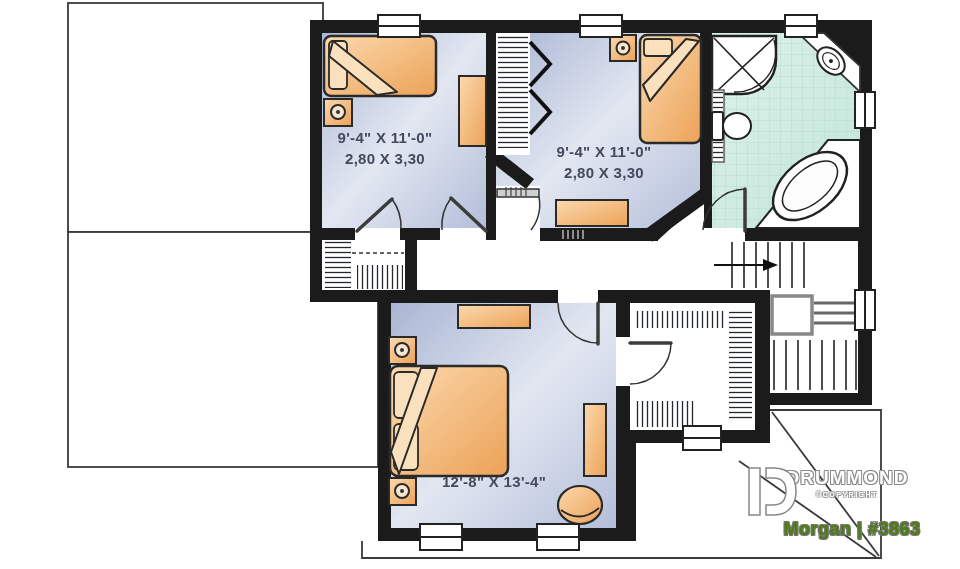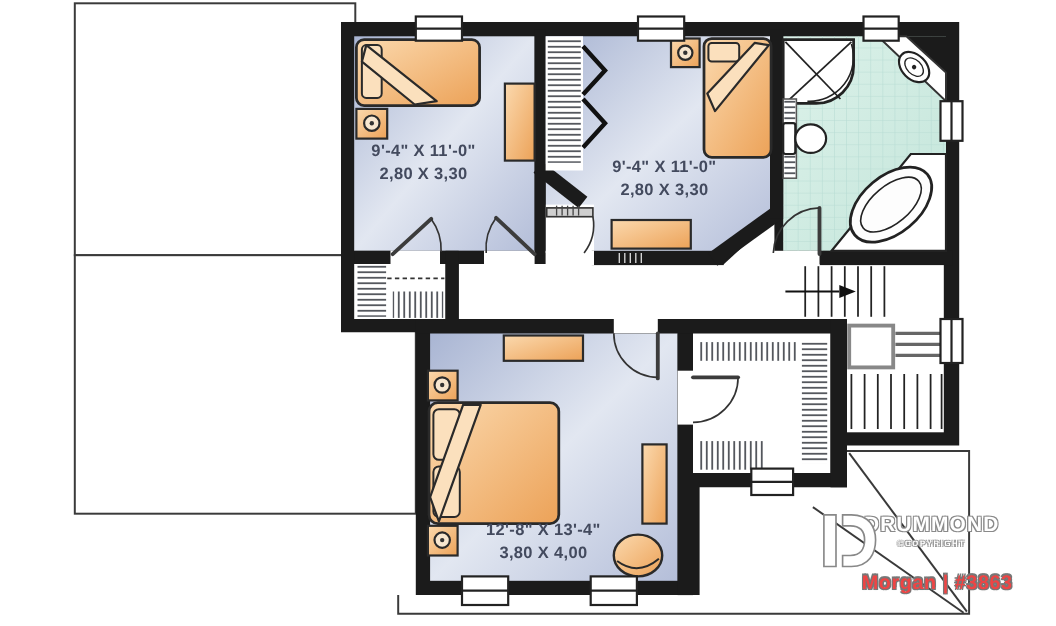--- a/index.html
+++ b/index.html
@@ -8,21 +8,21 @@
   .stage svg{position:absolute;left:0;top:0;}
   .room-label{position:absolute;font:700 15px/21px "Liberation Sans",sans-serif;
               color:#434a5e;text-align:center;letter-spacing:.3px;}
   .logo{position:absolute;left:742px;top:464px;width:210px;color:#fff;text-align:center;}
   .logo-row{display:flex;align-items:flex-start;justify-content:center;gap:2px;}
   .logo-text-block{width:140px;padding-top:4px;}
   .brand-line{font:700 19px/20px "Liberation Sans",sans-serif;letter-spacing:1px;
               text-shadow:-1px -1px 0 #8a8a8a,1px -1px 0 #8a8a8a,-1px 1px 0 #8a8a8a,1px 1px 0 #8a8a8a;}
   .copyright-line{font:700 7px/10px "Liberation Sans",sans-serif;letter-spacing:1.5px;margin-top:2px;
               text-shadow:-1px -1px 0 #999,1px -1px 0 #999,-1px 1px 0 #999,1px 1px 0 #999;}
-  .plan-name{position:absolute;left:762px;top:518px;width:180px;text-align:center;color:#ef4444;
+  .plan-name{position:absolute;left:762px;top:518px;width:180px;text-align:center;color:#4d7c0f;
               font:700 18px/22px "Liberation Sans",sans-serif;letter-spacing:.5px;
               text-shadow:-1px -1px 0 #777,1px -1px 0 #777,-1px 1px 0 #777,1px 1px 0 #777,0 0 2px #999;}
 </style>
 </head>
 <body>
 
 <div class="stage">
 <svg width="960" height="569" viewBox="0 0 960 569">
   <defs>
     <linearGradient id="floorBlue" x1="0" y1="0" x2="1" y2="1">
@@ -249,21 +249,20 @@
 <div class="room-label" style="left:320px;top:127px;width:130px;">
   <div>9'-4" X 11'-0"</div>
   <div>2,80 X 3,30</div>
 </div>
 <div class="room-label" style="left:538px;top:141px;width:132px;">
   <div>9'-4" X 11'-0"</div>
   <div>2,80 X 3,30</div>
 </div>
 <div class="room-label" style="left:426px;top:471px;width:136px;">
   <div>12'-8" X 13'-4"</div>
-  <div>3,80 X 4,00</div>
 </div>
 
 <div class="logo">
   <div class="logo-row">
     <div class="logo-text-block">
       <div class="brand-line">DRUMMOND</div>
       <div class="copyright-line">©COPYRIGHT</div>
     </div>
     <svg width="56" height="56" viewBox="0 0 56 56">
       <path d="M7,4 h11 v47 h-11 z" fill="#ffffff" stroke="#888" stroke-width="1.5"></path>

